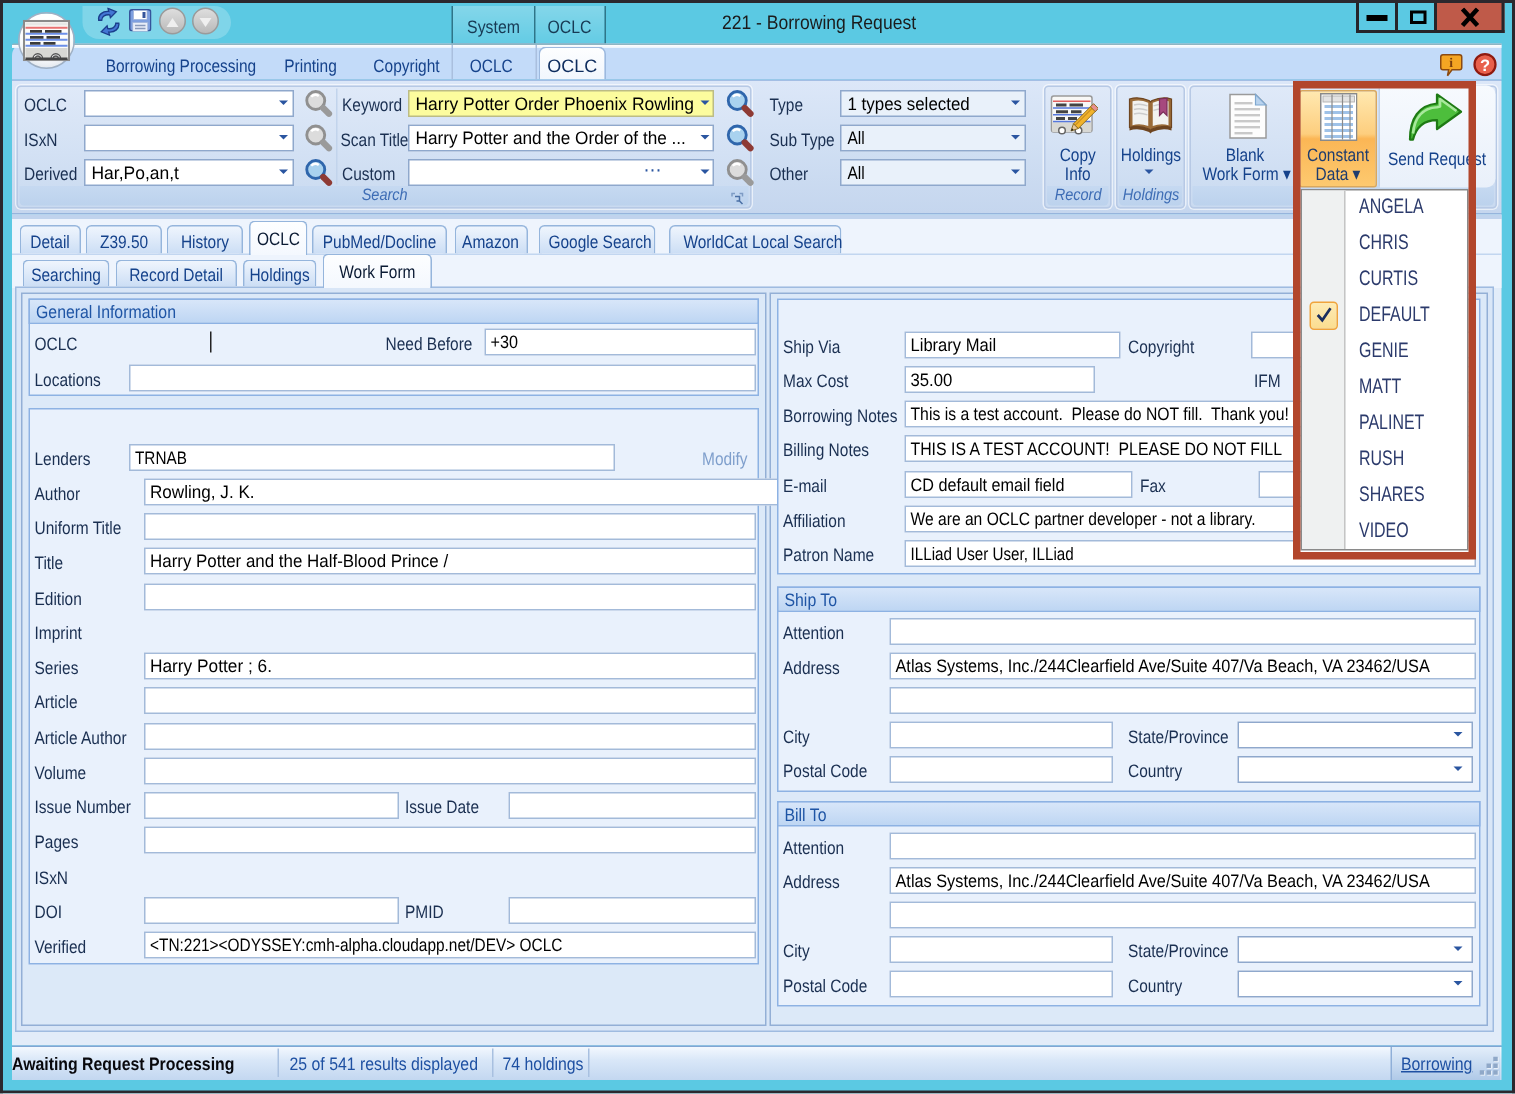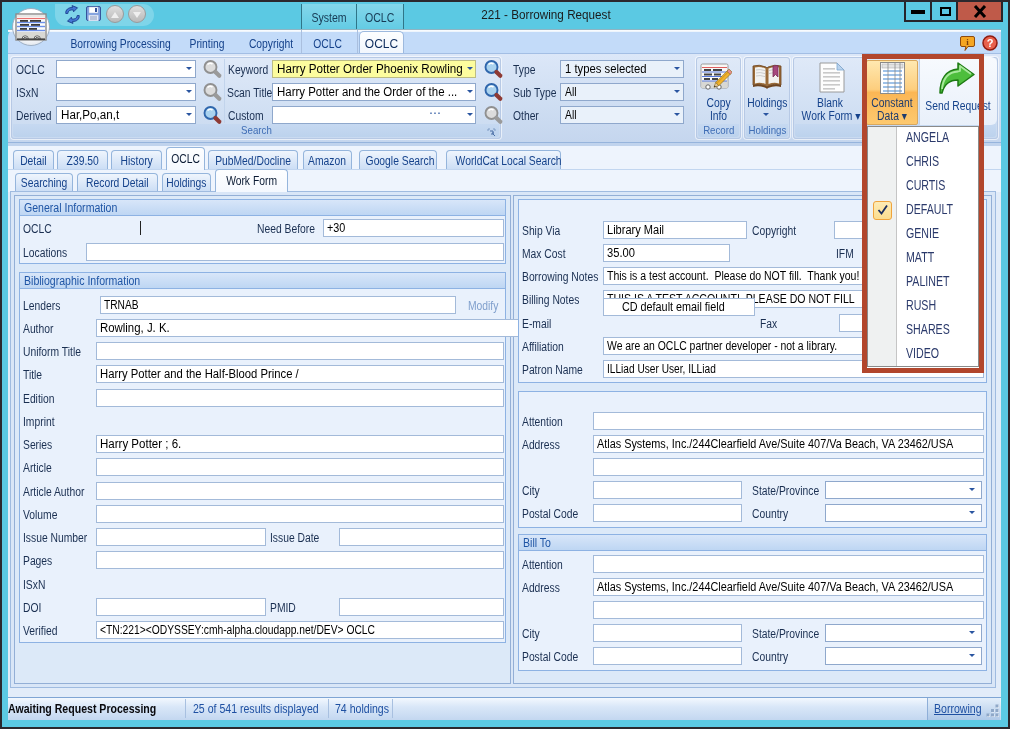--- a/index.html
+++ b/index.html
@@ -12,21 +12,21 @@
 .cb { background:#fff; border:1px solid #8FA8CC; font-size:12px; color:#000; white-space:nowrap; overflow:hidden; padding:1px 4px 0 4px; }
 .in>i, .cb>i { font-style:normal; display:inline-block; transform:scaleX(0.86); transform-origin:left center; white-space:nowrap; }
 .tab>s { text-decoration:none; display:inline-block; transform:scaleX(0.86); transform-origin:center center; white-space:nowrap; }
 .arr { position:absolute; width:0; height:0; border-left:3px solid transparent; border-right:3px solid transparent; border-top:3.5px solid #2A55A0; }
 .gh { background:linear-gradient(#D8E6F9,#BED6F3); border:1px solid #8DB2E3; color:#1F55A5; font-size:12px; padding:1px 4px 0 4px; }
 .grp { background:#E9F1FC; border:1px solid #8DB2E3; }
 .tab { position:absolute; background:linear-gradient(#EFF5FD,#CCDEF5); border:1px solid #95B5DC; border-bottom:none; border-radius:4px 4px 0 0; color:#15428B; font-size:12px; text-align:center; }
 .tabact { background:linear-gradient(#FDFEFF,#F4F8FE); color:#0A1A33; z-index:3; }
 .rtab { position:absolute; color:#15428B; font-size:12px; text-align:center; top:37px; transform:scaleX(0.86); transform-origin:center center; white-space:nowrap; }
 .mi { position:absolute; width:90px; height:24px; font-size:14px; color:#2B3A6B; line-height:24px; transform:scaleX(0.76); transform-origin:left center; }
-.rgrp { position:absolute; top:57px; height:82px; border:1px solid #B7C9E5; border-radius:3px; background:linear-gradient(#DFE9F8 0%,#D3E1F4 55%,#C9DAF0 100%); box-shadow:0 0 0 1px rgba(255,255,255,0.6); }
+.rgrp { position:absolute; top:57px; height:82px; border:1px solid #B7C9E5; border-radius:3px; background:linear-gradient(#DFE9F8 0%,#D3E1F4 55%,#C9DAF0 100%); box-shadow:0 0 0 1px rgba(255,255,255,0.6);font-style:italic; }
 .rglabel { position:absolute; bottom:1px; left:1px; right:1px; height:13px; text-align:center; font-size:11px; color:#3E6DB5; background:linear-gradient(#C6D9F1,#BCD2ED); border-radius:0 0 3px 3px; }
 .btntxt { position:absolute; text-align:center; font-size:12px; color:#15428B; white-space:nowrap; transform:scaleX(0.86); transform-origin:center center; }
 .sx { display:inline-block; transform:scaleX(0.88); transform-origin:left center; white-space:nowrap; }
 </style>
 </head>
 <body>
 <div id="win">
 
   <div class="abs" id="titlebar" style="left:0;top:0;width:1006px;height:29px;">
 
@@ -279,23 +279,22 @@
   <div class="grp abs" style="left:19px;top:199px;width:487px;height:65px;"></div>
   <div class="gh abs" style="left:19px;top:199px;width:487px;height:17px;"><span class="sx">General Information</span></div>
   <div class="lb abs" style="left:23px;top:222px;">OCLC</div>
   <div class="abs" style="left:140px;top:221px;width:1px;height:14px;background:#222;"></div>
   <div class="lb abs" style="left:257px;top:222px;">Need Before</div>
   <div class="in abs" style="left:323px;top:219px;width:181px;height:18px;"><i style="transform:scaleX(0.9)">+30</i></div>
   <div class="lb abs" style="left:23px;top:246px;">Locations</div>
   <div class="in abs" style="left:86px;top:243px;width:418px;height:18px;"></div>
 
   <div class="grp abs" style="left:19px;top:272px;width:487px;height:371px;"></div>
-  <div class="gh abs" style="left:19px;top:272px;width:487px;height:17px;"><span class="sx">Bibliographic Information</span></div>
   <div class="lb abs" style="left:23px;top:299px;">Lenders</div>
-  <div class="in abs" style="left:100px;top:296px;width:356px;height:18px;"><i style="transform:scaleX(0.85)">TRNAB</i></div>
+  <div class="in abs" style="left:86px;top:296px;width:324px;height:18px;"><i style="transform:scaleX(0.85)">TRNAB</i></div>
   <div class="abs" style="left:468px;top:299px;font-size:12px;color:#7F9FCC;transform:scaleX(0.86);transform-origin:left center;">Modify</div>
   <div class="lb abs" style="left:23px;top:322px;">Author</div>
   <div class="in abs" style="left:96px;top:319px;width:492px;height:18px;"><i style="transform:scaleX(0.95)">Rowling, J. K.</i></div>
   <div class="lb abs" style="left:23px;top:345px;">Uniform Title</div>
   <div class="in abs" style="left:96px;top:342px;width:408px;height:18px;"></div>
   <div class="lb abs" style="left:23px;top:368px;">Title</div>
   <div class="in abs" style="left:96px;top:365px;width:408px;height:18px;"><i style="transform:scaleX(0.94)">Harry Potter and the Half-Blood Prince /</i></div>
   <div class="lb abs" style="left:23px;top:392px;">Edition</div>
   <div class="in abs" style="left:96px;top:389px;width:408px;height:18px;"></div>
   <div class="lb abs" style="left:23px;top:415px;">Imprint</div>
@@ -328,29 +327,30 @@
   <div class="in abs" style="left:834px;top:221px;width:150px;height:18px;"></div>
   <div class="lb abs" style="left:522px;top:247px;">Max Cost</div>
   <div class="in abs" style="left:603px;top:244px;width:127px;height:18px;"><i style="transform:scaleX(0.93)">35.00</i></div>
   <div class="lb abs" style="left:836px;top:247px;">IFM</div>
   <div class="in abs" style="left:862px;top:244px;width:122px;height:18px;"></div>
   <div class="lb abs" style="left:522px;top:270px;">Borrowing Notes</div>
   <div class="in abs" style="left:603px;top:267px;width:381px;height:18px;"><i style="transform:scaleX(0.875)">This is a test account.&nbsp; Please do NOT fill.&nbsp; Thank you!</i></div>
   <div class="lb abs" style="left:522px;top:293px;">Billing Notes</div>
   <div class="in abs" style="left:603px;top:290px;width:381px;height:18px;"><i style="transform:scaleX(0.88)">THIS IS A TEST ACCOUNT!&nbsp; PLEASE DO NOT FILL</i></div>
   <div class="lb abs" style="left:522px;top:317px;">E-mail</div>
-  <div class="in abs" style="left:603px;top:298px;width:152px;height:18px;text-align:center;"><i style="transform:scaleX(0.9)">CD default email field</i></div>
+  <div class="in abs" style="left:603px;top:314px;width:152px;height:18px;"><i style="transform:scaleX(0.9)">CD default email field</i></div>
   <div class="lb abs" style="left:760px;top:317px;">Fax</div>
   <div class="in abs" style="left:839px;top:314px;width:145px;height:18px;"></div>
   <div class="lb abs" style="left:522px;top:340px;">Affiliation</div>
   <div class="in abs" style="left:603px;top:337px;width:381px;height:18px;"><i style="transform:scaleX(0.868)">We are an OCLC partner developer - not a library.</i></div>
   <div class="lb abs" style="left:522px;top:363px;">Patron Name</div>
   <div class="in abs" style="left:603px;top:360px;width:381px;height:18px;"><i style="transform:scaleX(0.845)">ILLiad User User, ILLiad</i></div>
 
   <div class="grp abs" style="left:518px;top:391px;width:469px;height:137px;"></div>
+  <div class="gh abs" style="left:518px;top:391px;width:469px;height:17px;"><span class="sx">Ship To</span></div>
   <div class="lb abs" style="left:522px;top:415px;">Attention</div>
   <div class="in abs" style="left:593px;top:412px;width:391px;height:18px;"></div>
   <div class="lb abs" style="left:522px;top:438px;">Address</div>
   <div class="in abs" style="left:593px;top:435px;width:391px;height:18px;"><i style="transform:scaleX(0.905)">Atlas Systems, Inc./244Clearfield Ave/Suite 407/Va Beach, VA 23462/USA</i></div>
   <div class="in abs" style="left:593px;top:458px;width:391px;height:18px;"></div>
   <div class="lb abs" style="left:522px;top:484px;">City</div>
   <div class="in abs" style="left:593px;top:481px;width:149px;height:18px;"></div>
   <div class="lb abs" style="left:752px;top:484px;">State/Province</div>
   <div class="cb abs" style="left:825px;top:481px;width:157px;height:18px;"></div>
   <div class="arr abs" style="left:969px;top:488px;"></div>

